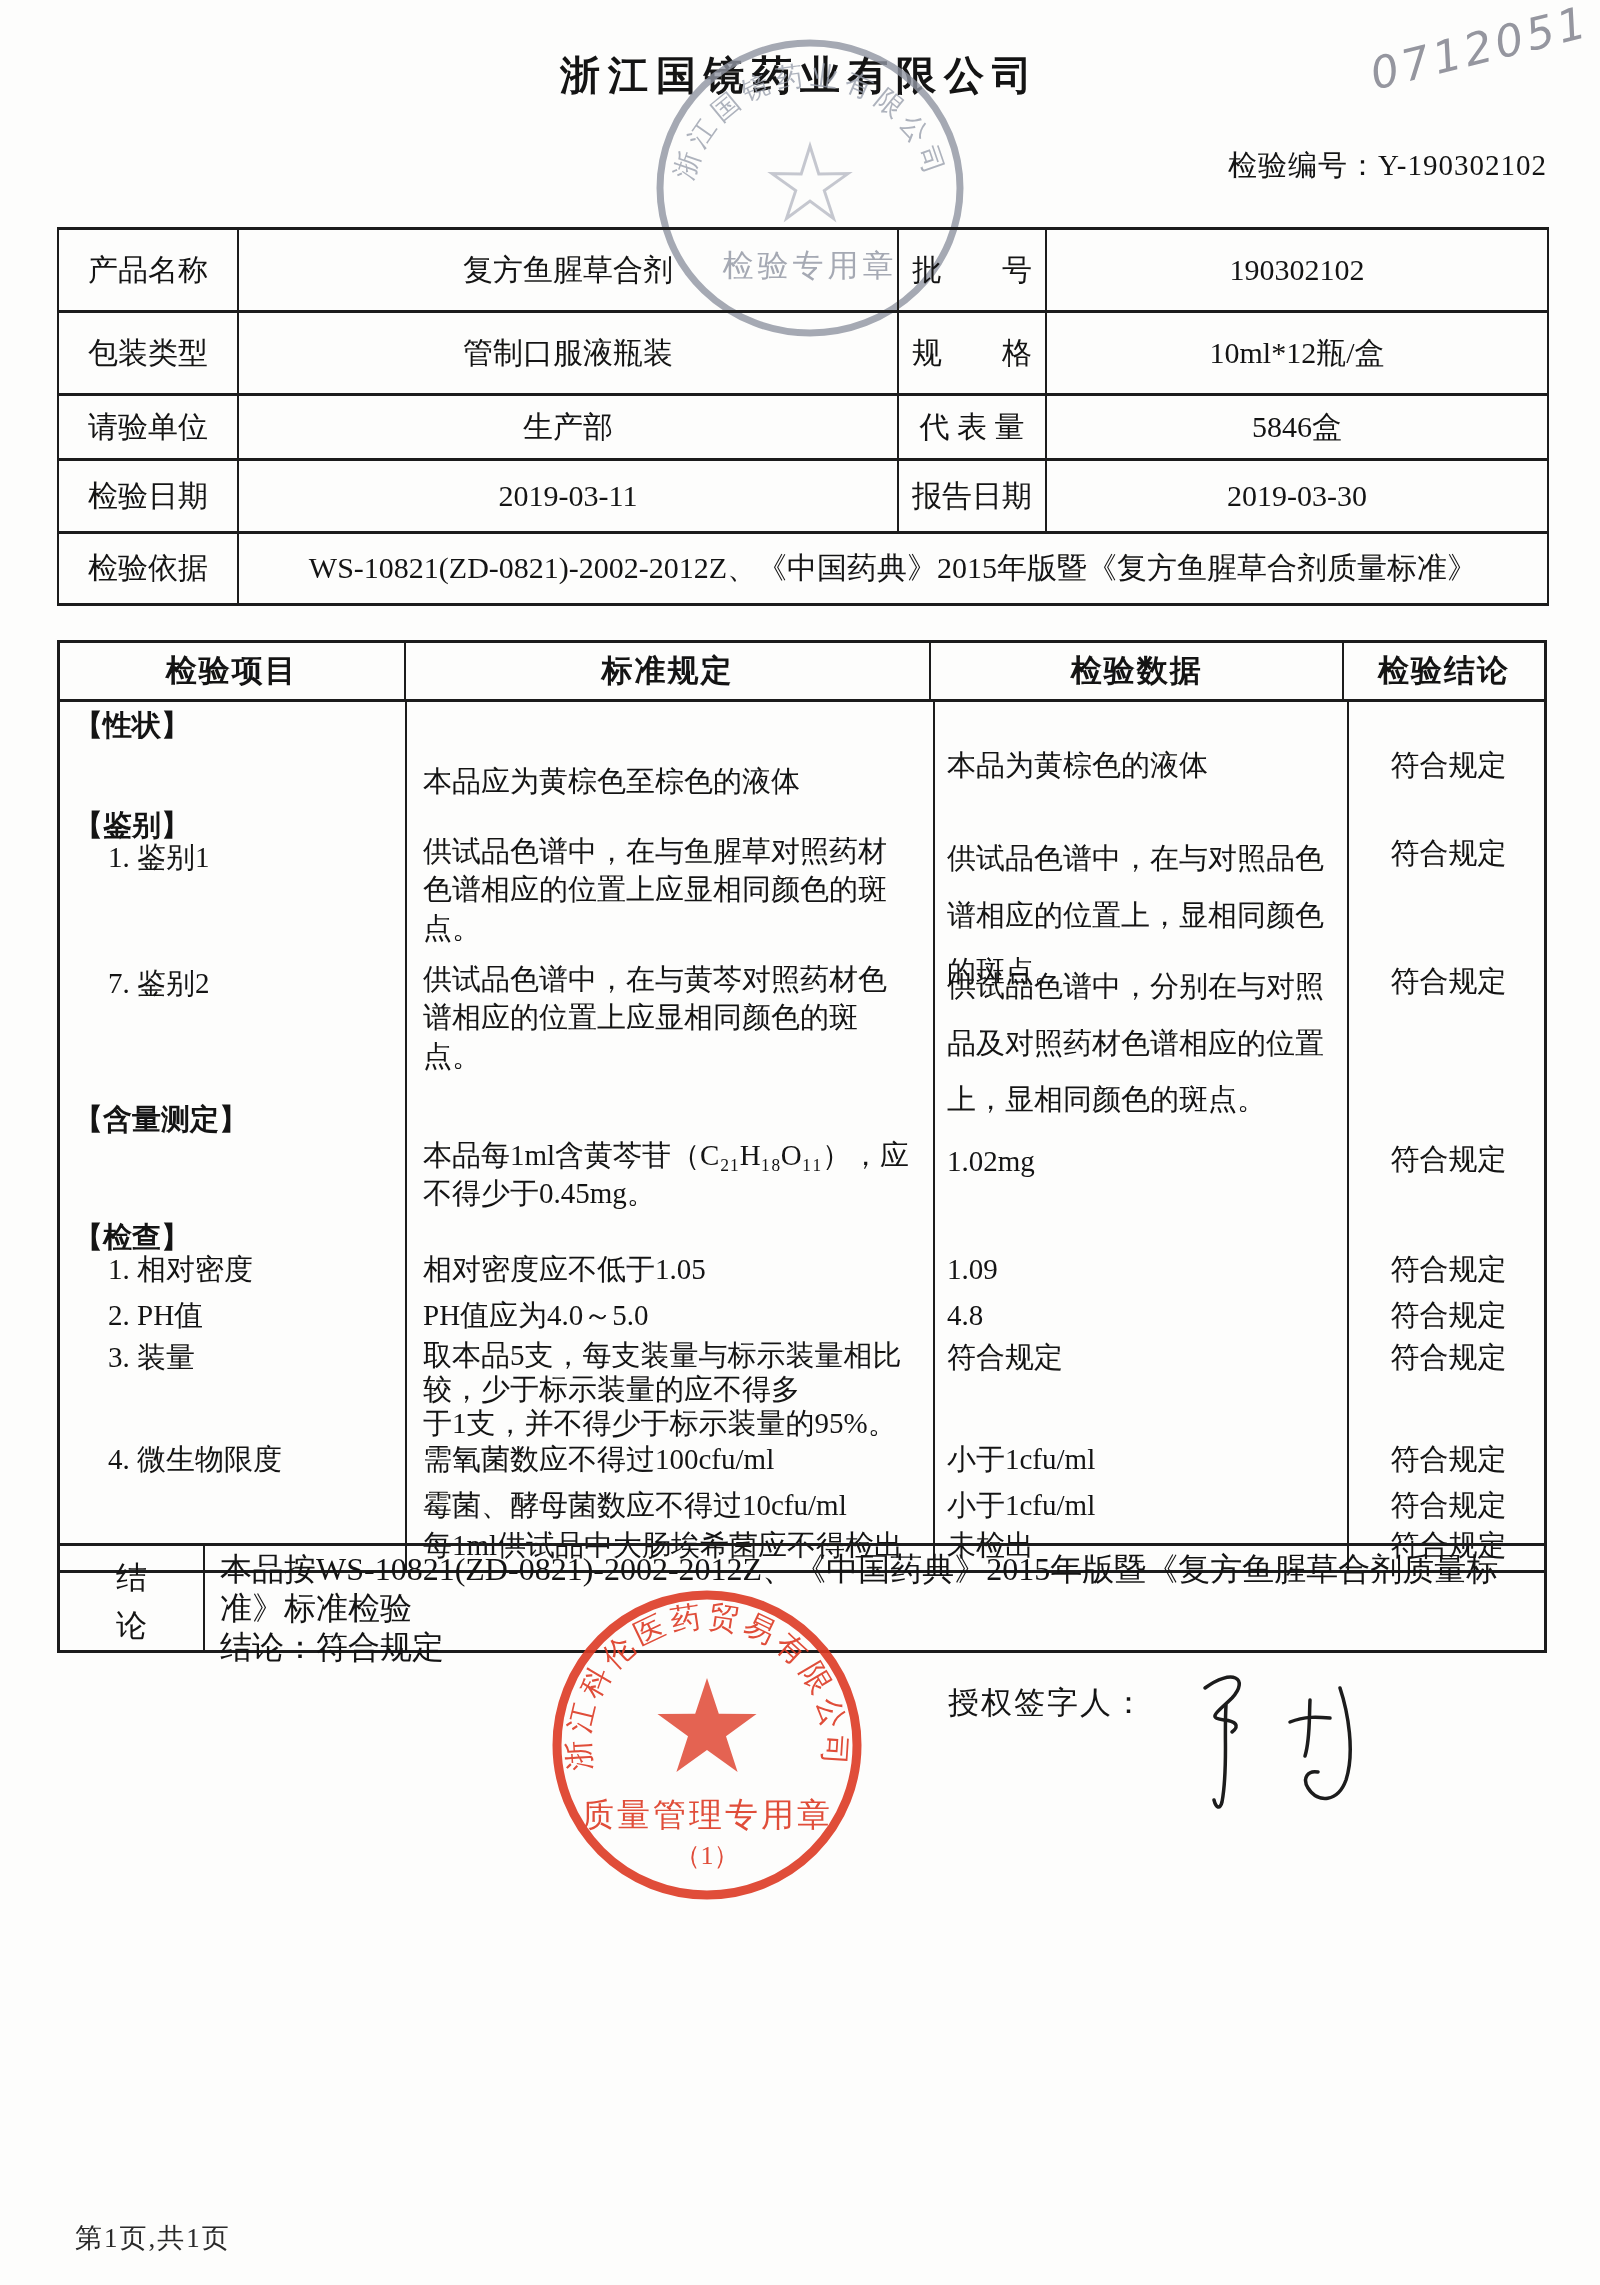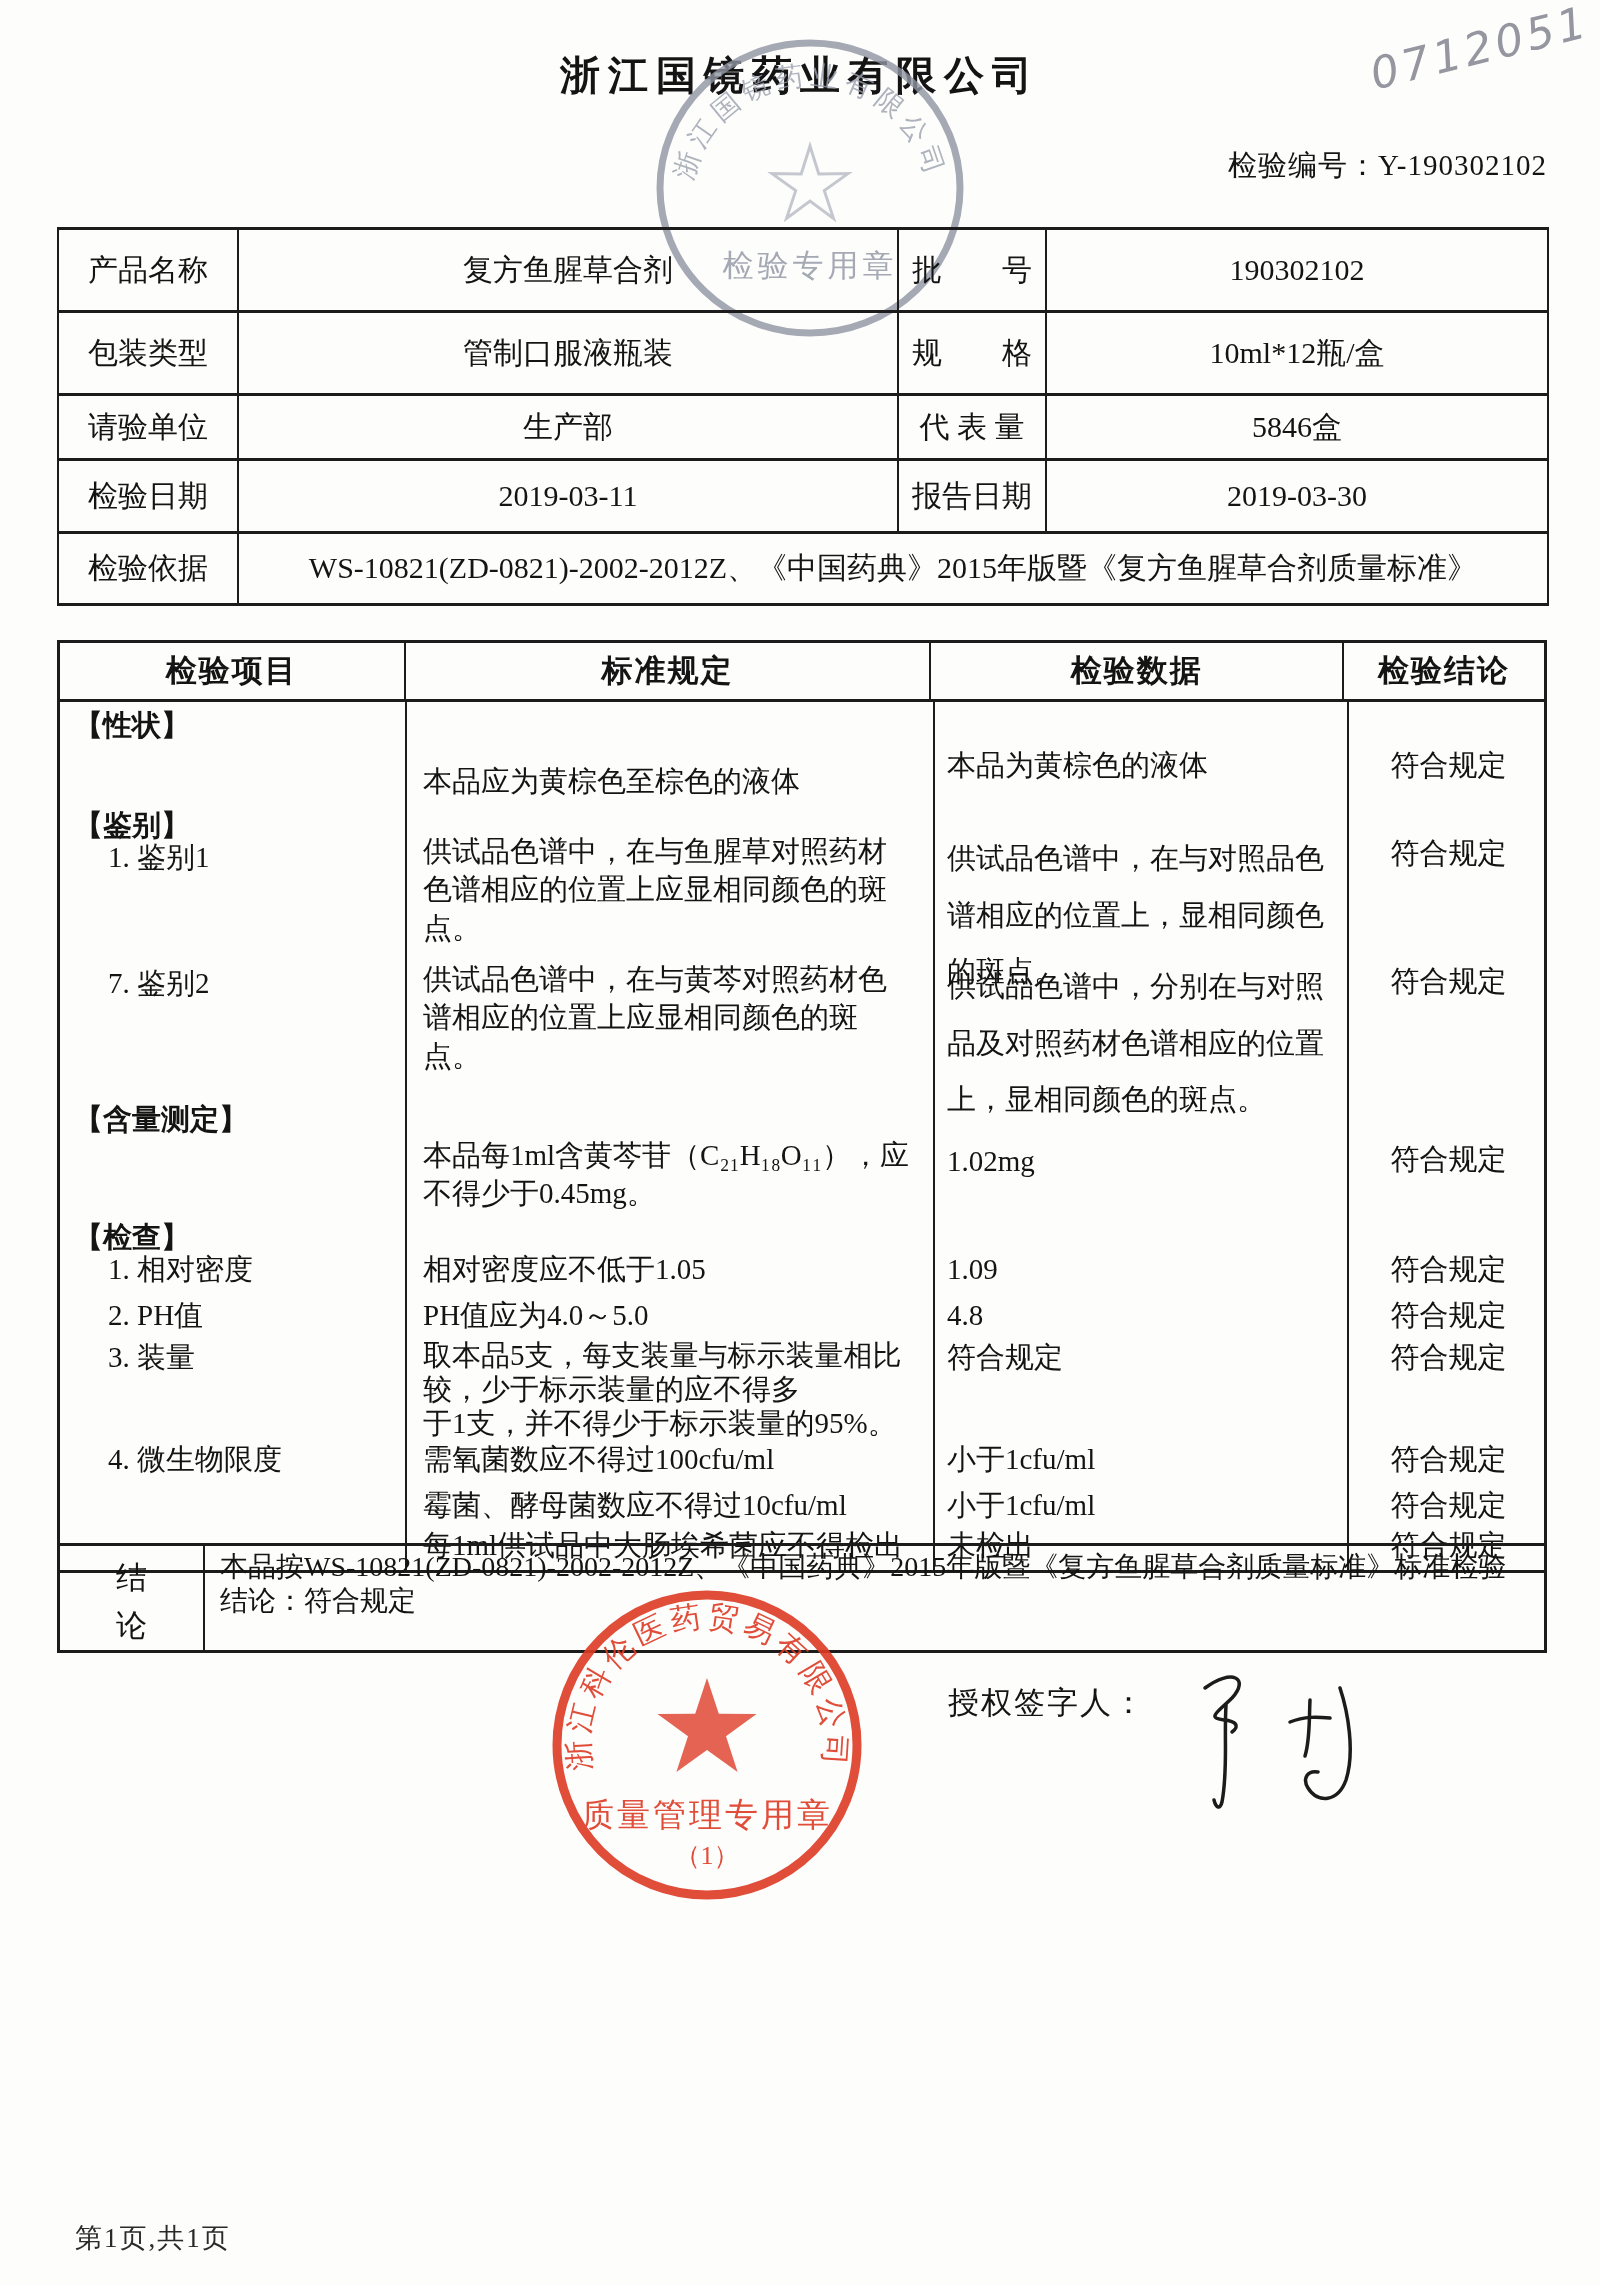--- a/index.html
+++ b/index.html
@@ -27,21 +27,21 @@
   .cell{position:absolute;font-size:29px;line-height:1.32;}
   .bold{font-weight:bold;}
   .pre{white-space:pre-line;}
   .concl{width:203px;text-align:center;}
   
   .conclusion-box{position:absolute;left:57px;top:1543px;width:1490px;height:110px;
         border:3px solid #1c1c1c;box-sizing:border-box;}
   .concl-label{position:absolute;left:0;top:0;bottom:0;width:145px;border-right:2px solid #1c1c1c;
         display:flex;align-items:flex-end;justify-content:center;box-sizing:border-box;}
   .concl-label .vtext{width:32px;font-size:31px;line-height:1.55;word-break:break-all;text-align:center;}
-  .concl-content{position:absolute;left:160px;top:4px;width:1310px;font-size:28px;line-height:1.22;}
+  .concl-content{position:absolute;left:160px;top:4px;width:1310px;font-size:32px;line-height:1.22;}
   
   .stamp-gray{left:650px;top:36px;opacity:.8;}
   .stamp-red{left:540px;top:1578px;opacity:.9;}
   .signer-label{left:948px;top:1682px;font-size:31px;letter-spacing:2px;}
   .signature{left:1150px;top:1660px;}
   .footer{left:75px;top:2220px;font-size:27px;color:#2a2a2a;letter-spacing:2px;}
 </style>
 </head>
 <body>
 

